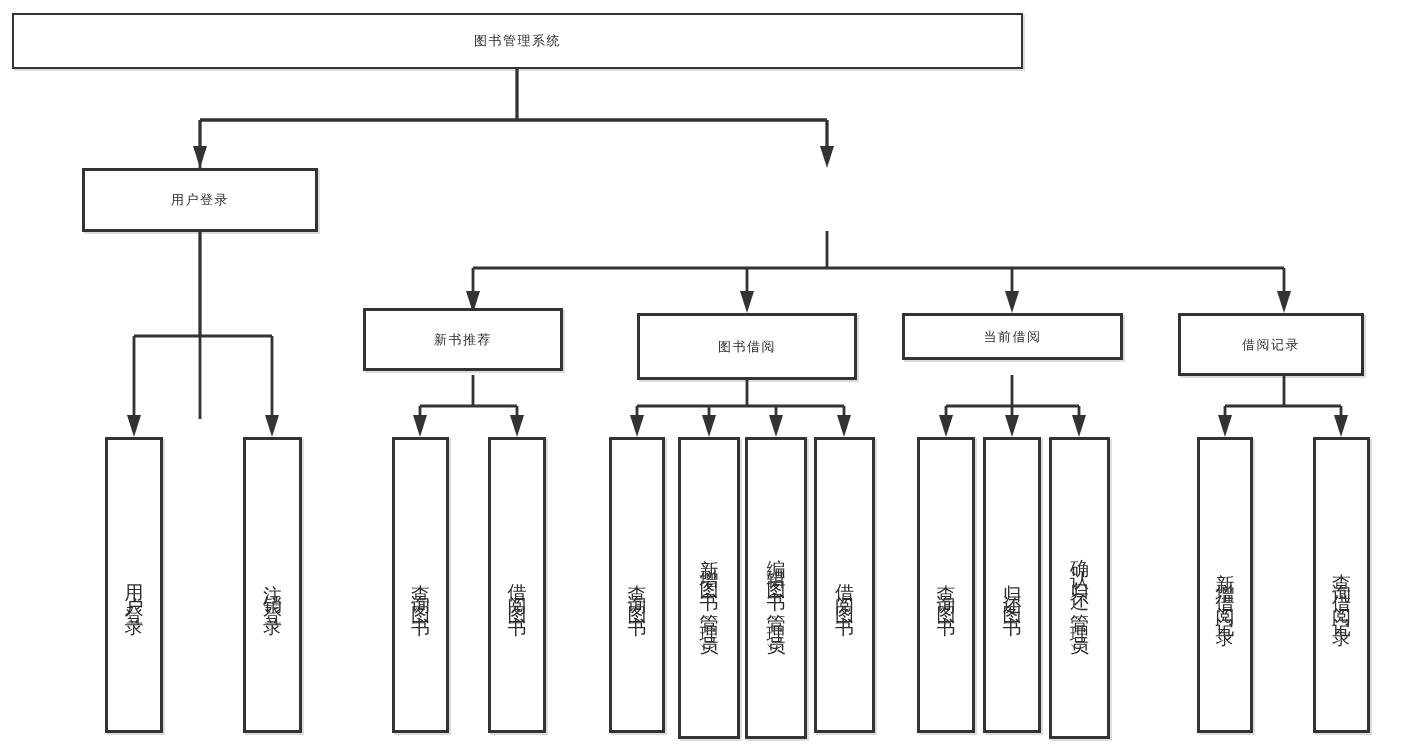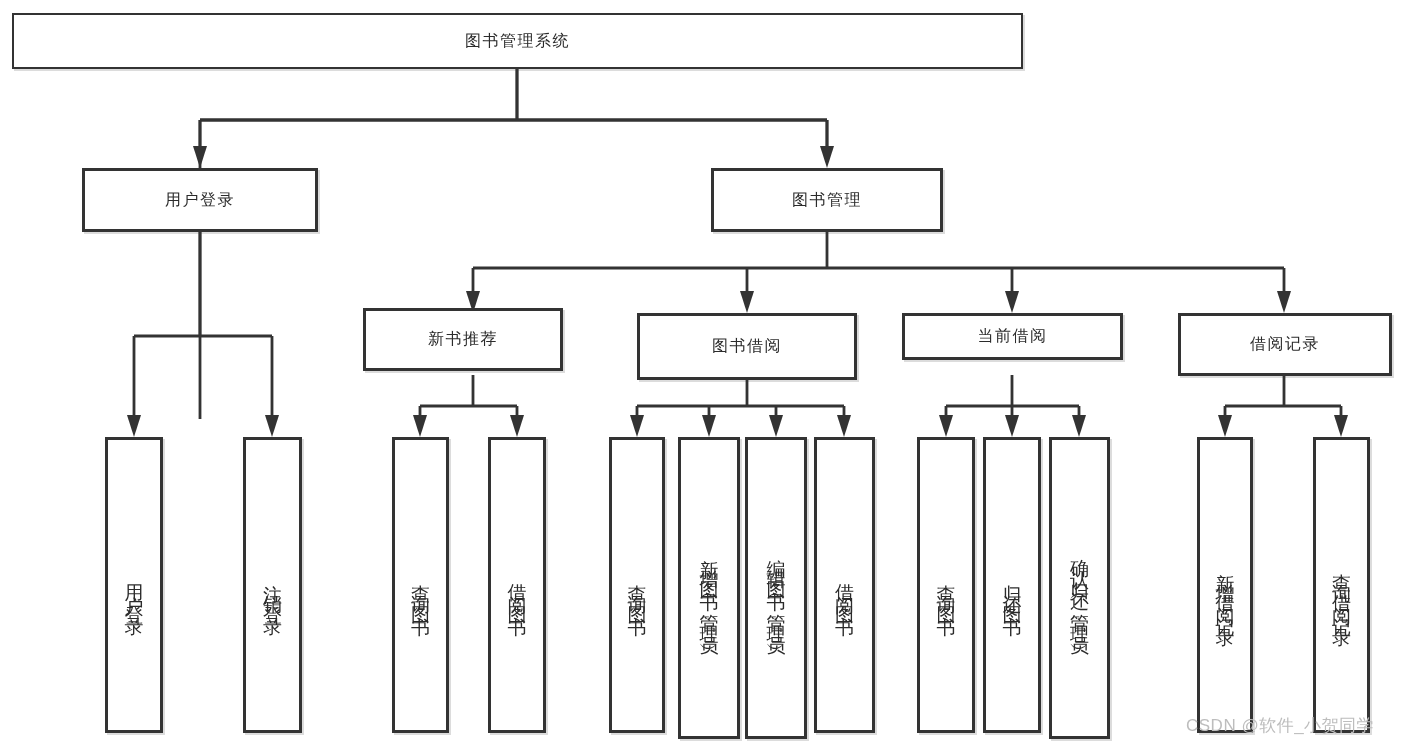--- a/index.html
+++ b/index.html
@@ -8,21 +8,21 @@
     font-family:"Liberation Sans","DejaVu Sans",sans-serif;overflow:hidden;
   }
   svg.connectors{position:absolute;left:0;top:0;z-index:0;}
   .box{
     position:absolute;box-sizing:border-box;background:#ffffff;
     border:3px solid #333333;display:flex;align-items:center;justify-content:center;
     z-index:1;box-shadow:2px 2px 0 rgba(60,60,60,0.18);
   }
   .box.root{border-width:2px;}
   .hbox span{
-    font-size:16px;color:#2b2b2b;letter-spacing:1.5px;white-space:nowrap;
+    font-size:13px;color:#2b2b2b;letter-spacing:1.5px;white-space:nowrap;
   }
   .vbox span{
     writing-mode:vertical-rl;text-orientation:mixed;
     font-size:19px;color:#2b2b2b;letter-spacing:11px;margin-bottom:-11px;
     white-space:nowrap;
   }
   .watermark{
     position:absolute;left:1186px;top:714px;z-index:6;
     font-size:17px;color:#bdbdbd;letter-spacing:0.5px;white-space:nowrap;
   }
@@ -73,34 +73,31 @@
     </g>
   </svg>
 
   <div class="box root hbox" style="left:12px;top:13px;width:1011px;height:56px">
     <span>图书管理系统</span>
   </div>
 
   <div class="box hbox" style="left:82px;top:168px;width:236px;height:64px">
     <span>用户登录</span>
   </div>
-  <div class="box hbox" style="left:711px;top:168px;width:232px;height:64px">
-    <span>图书管理</span>
-  </div>
 
   <div class="box hbox" style="left:363px;top:308px;width:200px;height:63px">
     <span>新书推荐</span>
   </div>
   <div class="box hbox" style="left:637px;top:313px;width:220px;height:67px">
     <span>图书借阅</span>
   </div>
   <div class="box hbox" style="left:902px;top:313px;width:221px;height:47px">
     <span>当前借阅</span>
   </div>
-  <div class="box hbox" style="left:1178px;top:313px;width:214px;height:63px">
+  <div class="box hbox" style="left:1178px;top:313px;width:186px;height:63px">
     <span>借阅记录</span>
   </div>
 
   <div class="box vbox" style="left:105px;top:437px;width:58px;height:296px">
     <span>用户登录</span>
   </div>
   <div class="box vbox" style="left:243px;top:437px;width:59px;height:296px">
     <span>注销登录</span>
   </div>
 
@@ -134,15 +131,14 @@
     <span>确认归还（管理员）</span>
   </div>
 
   <div class="box vbox" style="left:1197px;top:437px;width:56px;height:296px">
     <span>新增借阅记录</span>
   </div>
   <div class="box vbox" style="left:1313px;top:437px;width:57px;height:296px">
     <span>查询借阅记录</span>
   </div>
 
-  <div class="watermark">CSDN @软件_小贺同学</div>
 
 </div>
 
 </body></html>

